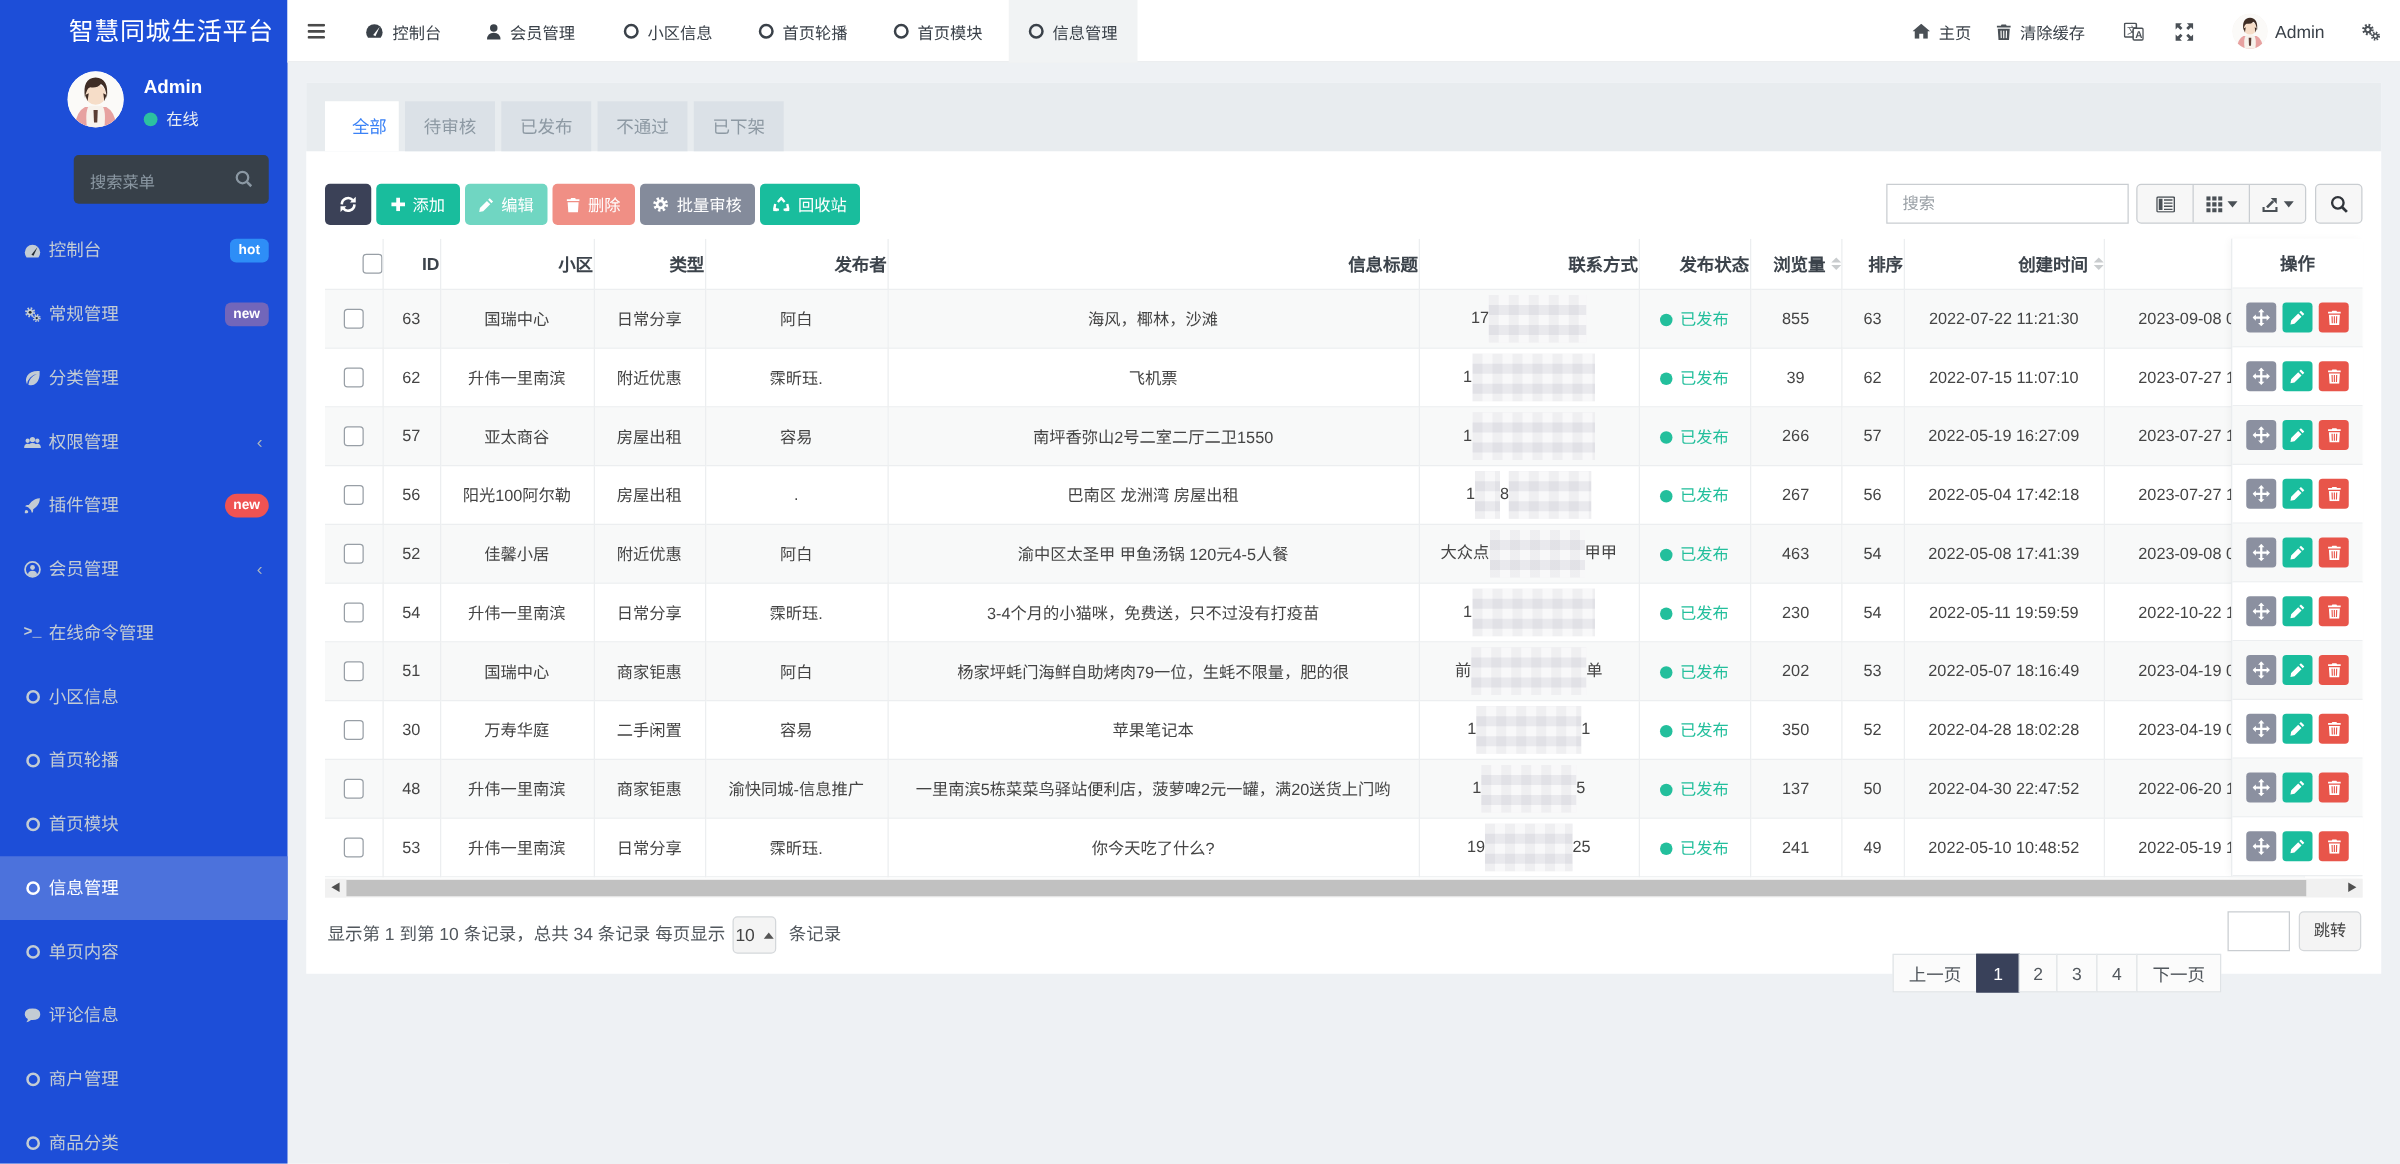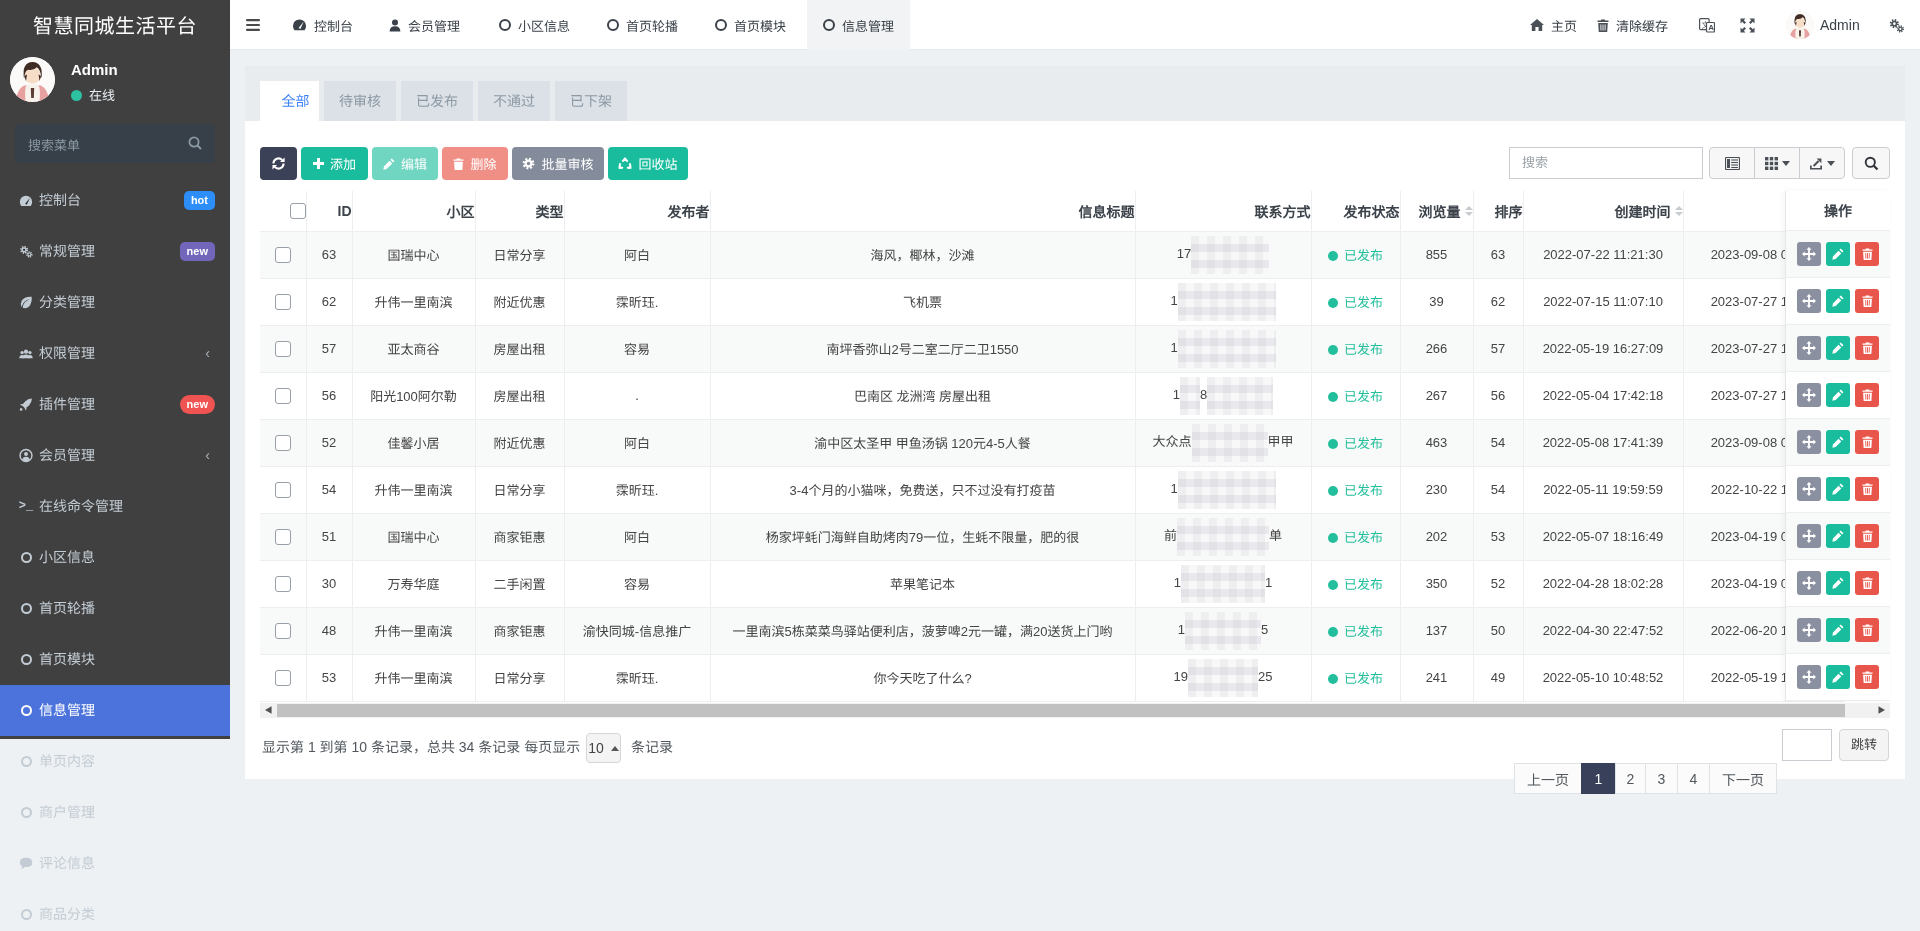--- a/index.html
+++ b/index.html
@@ -1,20 +1,20 @@
 <!DOCTYPE html>
 <html lang="zh-CN"><head>
 <meta charset="utf-8">
 <title>智慧同城生活平台</title>
 <style>
 *{margin:0;padding:0;box-sizing:border-box;}
 html,body{width:1920px;height:931px;overflow:hidden;}
 body{font-family:"Liberation Sans",sans-serif;font-size:13px;color:#444;background:#eef1f4;position:relative;}
 
-#sidebar{position:absolute;left:0;top:0;width:230px;height:739px;background:#404040;color:#b8c2cb;}
+#sidebar{position:absolute;left:0;top:0;width:230px;height:931px;background:#1d4ed8;color:#b8c2cb;padding-left:44px;}
 #logo{height:50px;line-height:52px;text-align:center;color:#fff;font-size:20px;letter-spacing:0.5px;}
 #userpanel{padding:7px 15px 0 10px;height:52px;}
 #userpanel .avatar{width:45px;height:45px;border-radius:50%;overflow:hidden;float:left;background:#fff;}
 #userpanel .uinfo{margin-left:61px;padding-top:4px;}
 #userpanel .uname{color:#fff;font-size:15px;font-weight:bold;margin-bottom:7px;}
 #userpanel .ustat{font-size:13px;color:#e8edf2;}
 .dot{display:inline-block;width:11px;height:11px;border-radius:50%;background:#2cc1a0;margin-right:7px;vertical-align:-1px;}
 #sidesearch{margin:22px 15px 0 15px;height:39px;background:#374049;border-radius:4px;position:relative;}
 #sidesearch .ph{position:absolute;left:13px;top:11px;color:#8b98a3;font-size:13px;}
 #sidesearch .mg{position:absolute;right:12px;top:11px;}
@@ -177,27 +177,27 @@
     <div class="mitem"><span class="mico">
           <span class="circ" style="border-color:#c3ccd4;width:11px;height:11px;"></span>
         </span><span class="mtx">首页模块</span></div>
     <div class="mitem active"><span class="mico">
           <span class="circ" style="border-color:#fff;width:11px;height:11px;"></span>
         </span><span class="mtx">信息管理</span></div>
     <div class="mitem"><span class="mico">
           <span class="circ" style="border-color:#c3ccd4;width:11px;height:11px;"></span>
         </span><span class="mtx">单页内容</span></div>
     <div class="mitem"><span class="mico">
+          <svg width="14" height="13" viewBox="0 0 15 14">
+            <path d="M7.5 0.8 Q14.2 0.8 14.2 5.8 Q14.2 10.8 7.5 10.8 L6.2 10.7 Q4.5 12.4 2.2 12.8 Q3.3 11.4 3.5 9.9 Q0.8 8.4 0.8 5.8 Q0.8 0.8 7.5 0.8 Z" fill="#c3ccd4"></path>
+          </svg>
+        </span><span class="mtx">评论信息</span></div>
+    <div class="mitem"><span class="mico">
           <span class="circ" style="border-color:#c3ccd4;width:11px;height:11px;"></span>
         </span><span class="mtx">商户管理</span></div>
-    <div class="mitem"><span class="mico">
-          <svg width="14" height="13" viewBox="0 0 15 14">
-            <path d="M7.5 0.8 Q14.2 0.8 14.2 5.8 Q14.2 10.8 7.5 10.8 L6.2 10.7 Q4.5 12.4 2.2 12.8 Q3.3 11.4 3.5 9.9 Q0.8 8.4 0.8 5.8 Q0.8 0.8 7.5 0.8 Z" fill="#c3ccd4"></path>
-          </svg>
-        </span><span class="mtx">评论信息</span></div>
     <div class="mitem"><span class="mico">
           <span class="circ" style="border-color:#c3ccd4;width:11px;height:11px;"></span>
         </span><span class="mtx">商品分类</span></div>
   </div>
 </div>
 
 <div id="topbar">
   <div class="tbl" style="left:16px;">
       <svg width="14" height="12" viewBox="0 0 14 12">
         <g fill="#4a4a4a">

